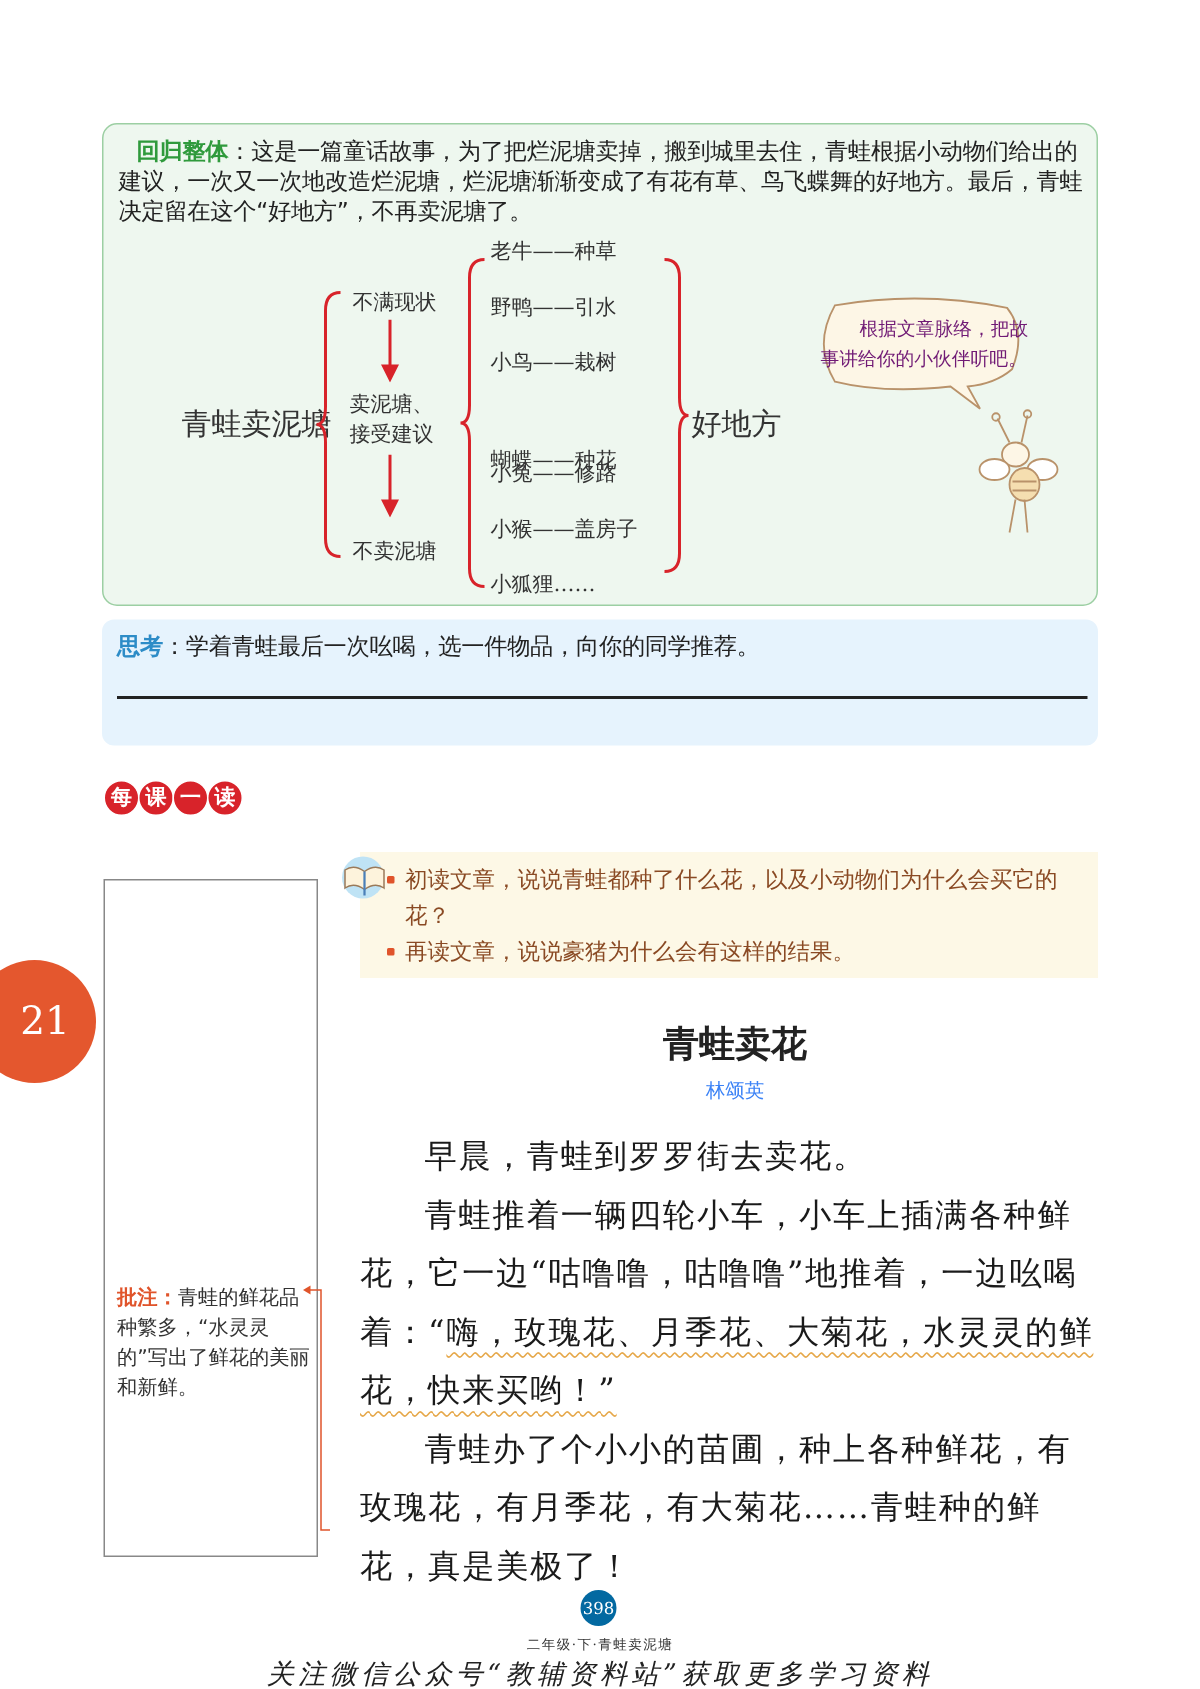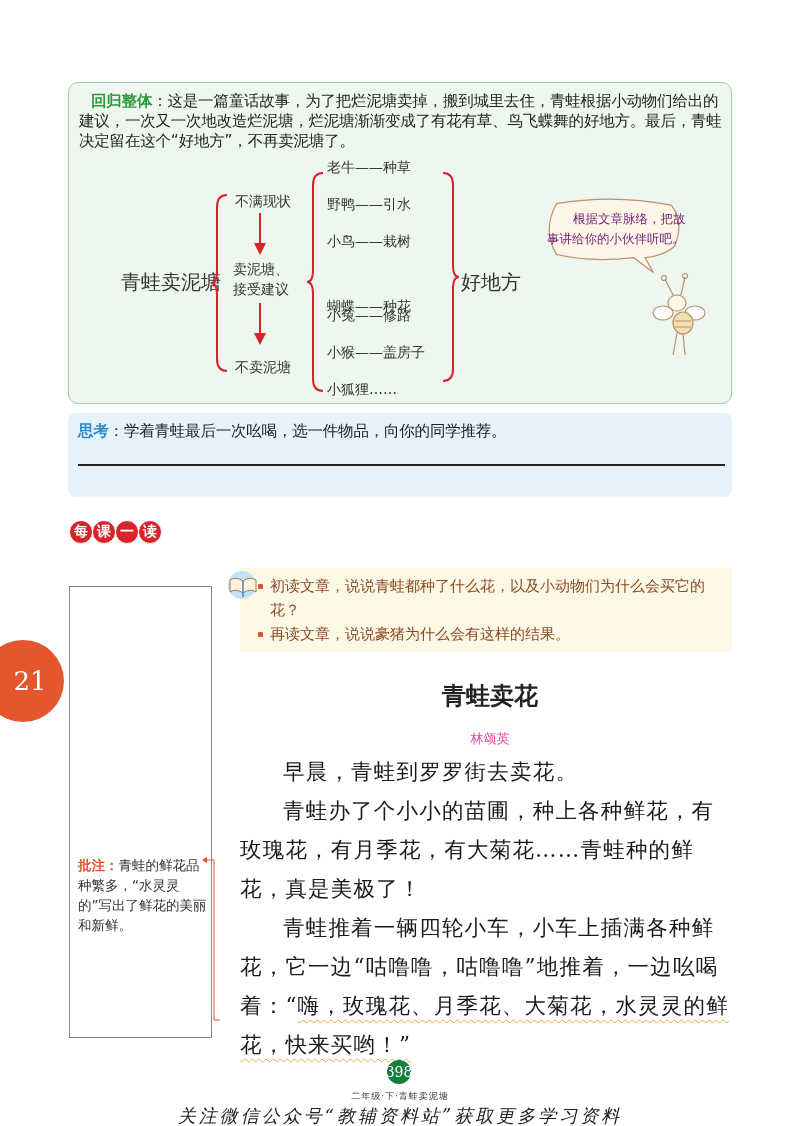--- a/index.html
+++ b/index.html
@@ -92,35 +92,35 @@
     content: ""; position: absolute; left: 0; top: 10px; width: 5px; height: 5px; background: #e0542b; border-radius: 1px;
   }
 
   
   .article-title {
     position: absolute; left: 240px; top: 680px; width: 500px; text-align: center;
     font-family: "DejaVu Sans", sans-serif; font-size: 24px; font-weight: bold; color: #222;
   }
   .article-author {
     position: absolute; left: 240px; top: 718px; width: 500px; text-align: center;
-    font-family: "DejaVu Sans", sans-serif; font-size: 13px; color: #ec4899; margin-top: 12px;
+    font-family: "DejaVu Sans", sans-serif; font-size: 13px; color: #3b82f6;
   }
   .article-body {
     position: absolute; left: 240px; top: 752px; width: 494px;
     font-size: 21.5px; line-height: 39px; color: #1a1a1a; letter-spacing: 1.2px;
   }
   .article-body p { text-indent: 2em; }
   .wavy {
     text-decoration: underline wavy #e6a84a; text-decoration-thickness: 1px; text-underline-offset: 6px;
   }
 
   
   .page-num {
     position: absolute; left: 387px; top: 1060px; width: 24px; height: 24px; border-radius: 50%;
-    background: #15803d; color: #fff; font-size: 14px; display: flex; align-items: center; justify-content: center;
+    background: #0369a1; color: #fff; font-size: 11px; display: flex; align-items: center; justify-content: center;
   }
   .footer-sub {
     position: absolute; left: 0; top: 1090px; width: 800px; text-align: center;
     font-size: 9px; color: #333; letter-spacing: 1px;
   }
   .footer-promo {
     position: absolute; left: 0; top: 1104px; width: 800px; text-align: center;
     font-size: 18px; color: #222; letter-spacing: 3px; font-style: italic;
   }
 </style>
@@ -219,19 +219,19 @@
 </svg>
 <ul class="tips-list">
   <li>初读文章，说说青蛙都种了什么花，以及小动物们为什么会买它的花？</li>
   <li>再读文章，说说豪猪为什么会有这样的结果。</li>
 </ul>
 
 <div class="article-title">青蛙卖花</div>
 <div class="article-author">林颂英</div>
 <div class="article-body">
   <p>早晨，青蛙到罗罗街去卖花。</p>
+  <p><span>青蛙推着一辆四轮小车，小车上插满各种鲜花，它一边“咕噜噜，咕噜噜”地推着，一边吆喝着：“</span><span class="wavy">嗨，玫瑰花、月季花、大菊花，水灵灵的鲜花，快来买哟！”</span></p>
   <p>青蛙办了个小小的苗圃，种上各种鲜花，有玫瑰花，有月季花，有大菊花……青蛙种的鲜花，真是美极了！</p>
-  <p><span>青蛙推着一辆四轮小车，小车上插满各种鲜花，它一边“咕噜噜，咕噜噜”地推着，一边吆喝着：“</span><span class="wavy">嗨，玫瑰花、月季花、大菊花，水灵灵的鲜花，快来买哟！”</span></p>
 </div>
 
 <div class="page-num">398</div>
 <div class="footer-sub">二年级·下·青蛙卖泥塘</div>
 <div class="footer-promo">关注微信公众号“教辅资料站”获取更多学习资料</div>
 
 </body></html>

